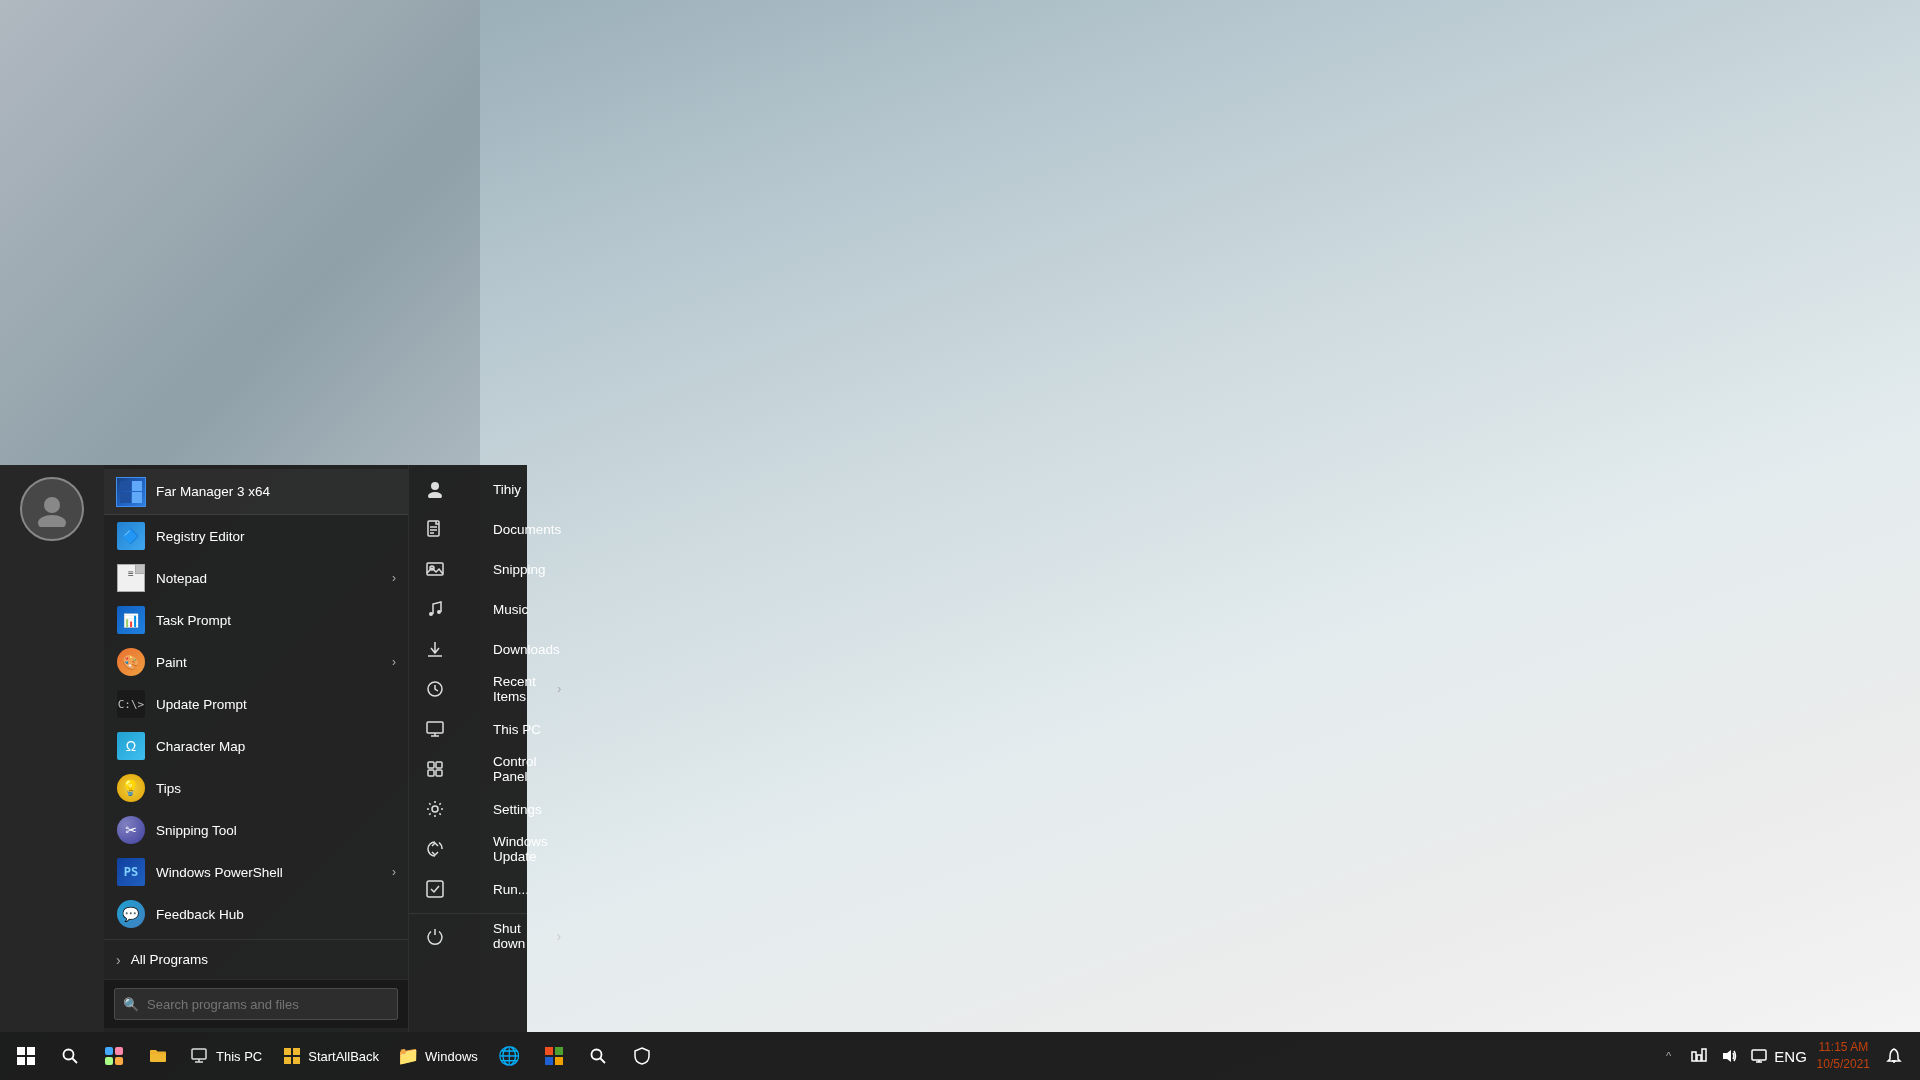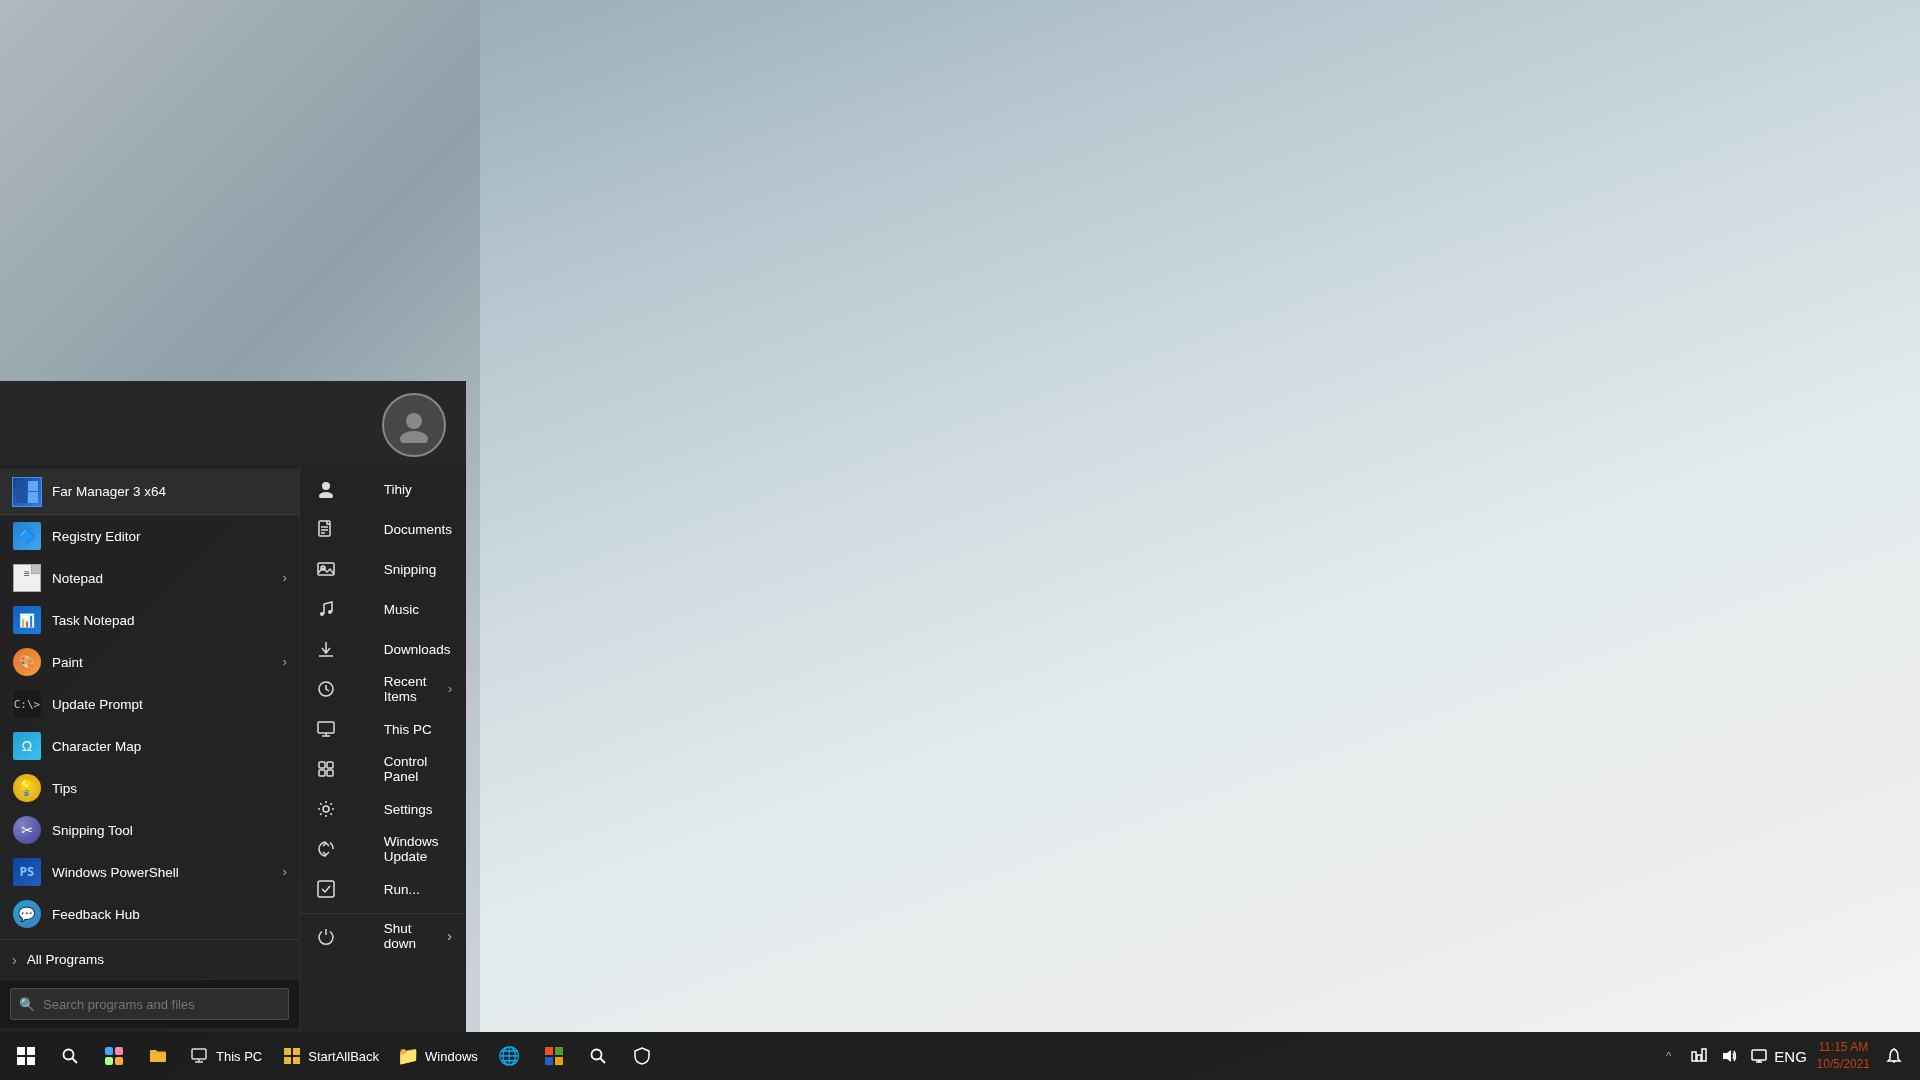--- a/index.html
+++ b/index.html
@@ -118,26 +118,25 @@
       color: #fff;
       font-size: 14px;
       cursor: pointer;
     }
 
     
     #start-menu {
       position: absolute;
       bottom: 48px;
       left: 0;
-      width: 466px;
+      width: 527px;
       background: rgba(30,30,30,0.97);
       color: #fff;
       z-index: 200;
       display: flex;
-      flex-direction: column;
     }
 
     
     #user-area {
       display: flex;
       justify-content: flex-end;
       padding: 12px 20px 8px;
       background: rgba(40,40,40,0.9);
     }
 
@@ -559,21 +558,21 @@
           <div class="notepad-icon">≡</div>
         </div>
         <span class="menu-item-label">Notepad</span>
         <span class="menu-item-arrow">›</span>
       </div>
 
       <div class="menu-item">
         <div class="menu-item-icon">
           <div class="taskman-icon">📊</div>
         </div>
-        <span class="menu-item-label">Task Notepad</span>
+        <span class="menu-item-label">Task Prompt</span>
       </div>
 
       <div class="menu-item">
         <div class="menu-item-icon">
           <div class="paint-icon">🎨</div>
         </div>
         <span class="menu-item-label">Paint</span>
         <span class="menu-item-arrow">›</span>
       </div>
 

